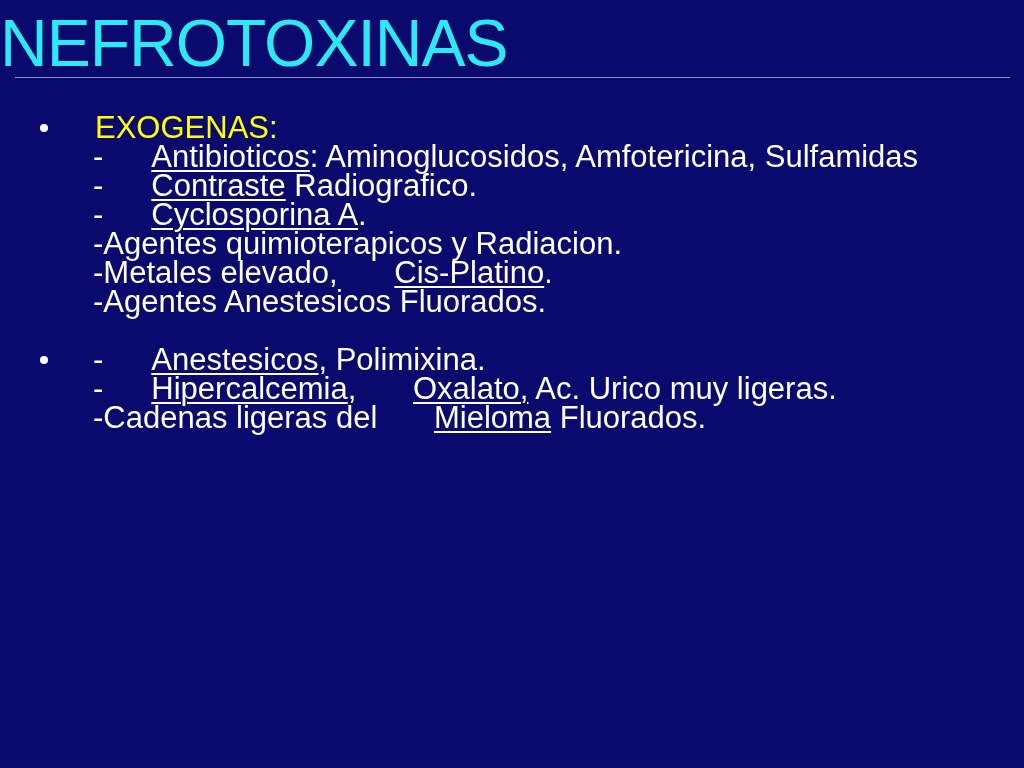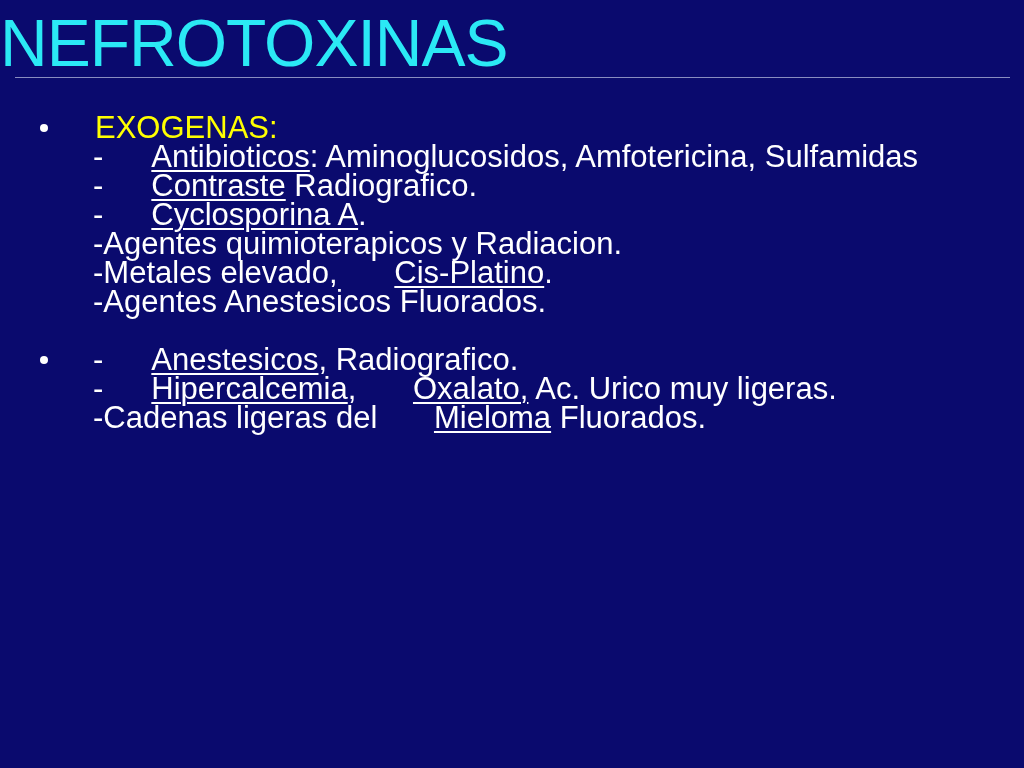--- a/index.html
+++ b/index.html
@@ -87,19 +87,19 @@
           <div class="body-line"><span class="seg">-</span><span class="seg u">Contraste</span><span class="seg"> Radiografico.</span></div>
           <div class="body-line"><span class="seg">-</span><span class="seg u">Cyclosporina A</span><span class="seg">.</span></div>
           <div class="body-line"><span class="seg">-Agentes quimioterapicos y Radiacion.</span></div>
           <div class="body-line"><span class="seg">-Metales elevado, </span><span class="seg u">Cis-Platino</span><span class="seg">.</span></div>
           <div class="body-line"><span class="seg">-Agentes Anestesicos Fluorados.</span></div>
         </div>
       </div>
       <div class="section">
         <span class="bullet-icon"></span>
         <div class="section-body">
-          <div class="body-line"><span class="seg">-</span><span class="seg u">Anestesicos</span><span class="seg">, Radiografico.</span></div>
+          <div class="body-line"><span class="seg">-</span><span class="seg u">Anestesicos</span><span class="seg">, Polimixina.</span></div>
           <div class="body-line"><span class="seg">-</span><span class="seg u">Hipercalcemia</span><span class="seg">, </span><span class="seg u">Oxalato,</span><span class="seg"> Ac. Urico muy ligeras.</span></div>
           <div class="body-line"><span class="seg">-Cadenas ligeras del </span><span class="seg u">Mieloma</span><span class="seg"> Fluorados.</span></div>
         </div>
       </div>
     </div>
 </div>
 
 </body></html>

